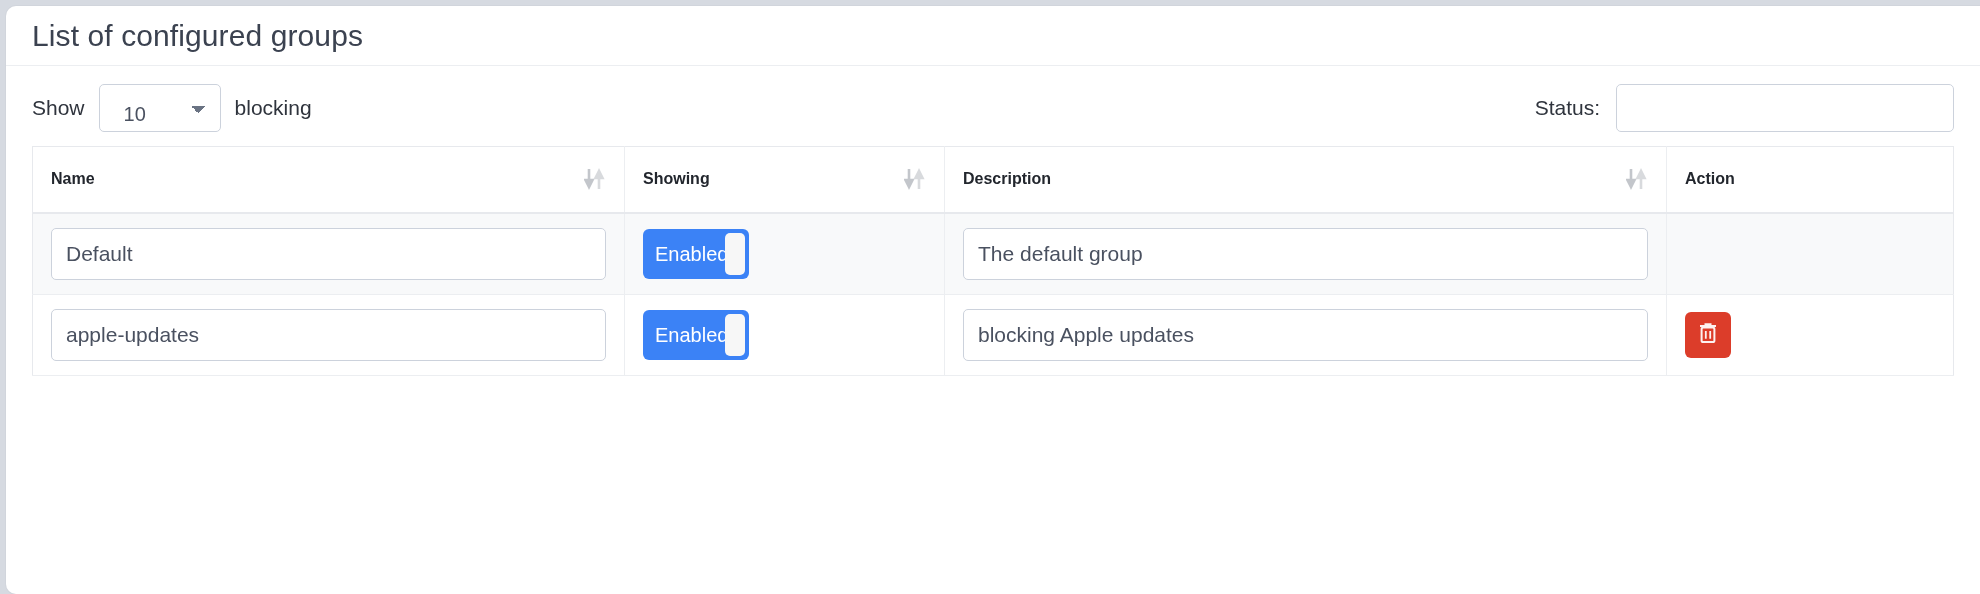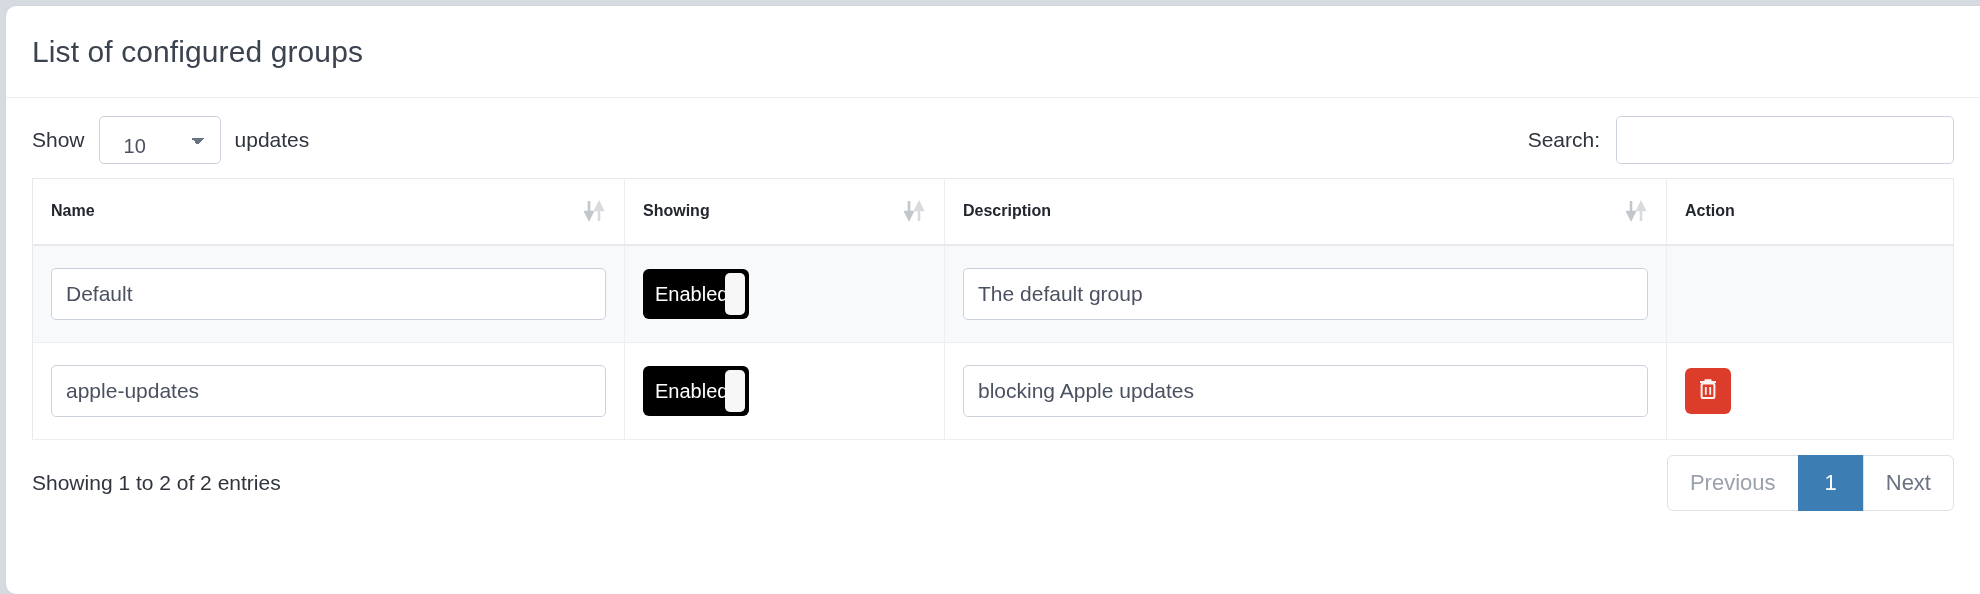--- a/index.html
+++ b/index.html
@@ -13,21 +13,21 @@
   .card {
     position: absolute;
     left: 6px; top: 6px;
     width: 1974px; height: 588px;
     background: #ffffff;
     border-radius: 10px 0 0 10px;
     box-shadow: 0 0 0 1px rgba(0,0,0,0.02);
     overflow: hidden;
   }
   .card-header {
-    height: 92px;
+    height: 60px;
     border-bottom: 1px solid #eceef1;
     display: flex;
     align-items: center;
     padding: 0 26px;
   }
   .card-title {
     font-size: 30px;
     color: #3b4250;
     font-weight: 400;
     letter-spacing: 0.1px;
@@ -101,21 +101,21 @@
     position: relative;
     white-space: nowrap;
   }
   table.dt thead th:last-child { border-right: none; }
   .th-inner { display: flex; align-items: center; justify-content: space-between; }
   .sort-icon { flex: 0 0 auto; margin-left: 10px; display: inline-flex; }
 
   table.dt tbody td {
     border-right: 1px solid #eceef1;
     border-bottom: 1px solid #eceef1;
-    padding: 22px 18px;
+    padding: 14px 18px;
     vertical-align: middle;
   }
   table.dt tbody td:last-child { border-right: none; }
   tbody tr.odd td { background: #f8f9fa; }
   tbody tr.even td { background: #ffffff; }
 
   input.cell-input {
     width: 100%;
     height: 52px;
     border: 1px solid #ccd2dc;
@@ -126,21 +126,21 @@
     color: #4a5160;
     padding: 0 14px;
   }
 
   
   .toggle {
     display: inline-flex;
     align-items: center;
     justify-content: flex-start;
     width: 106px; height: 50px;
-    background: #000000;
+    background: #3b82f6;
     border-radius: 6px;
     position: relative;
     cursor: pointer;
     border: none;
     padding: 0 0 0 12px;
   }
   .toggle .tg-label {
     color: #fff;
     font-size: 20px;
     font-family: "Liberation Sans", sans-serif;
@@ -210,25 +210,25 @@
 
   <div class="card-body">
 
     <div class="controls">
 
       <div class="length-ctl">
         <label class="pre">Show</label>
         <select class="length-select">
           <option selected="">10</option>
         </select>
-        <label class="post">updates</label>
+        <label class="post">blocking</label>
       </div>
 
       <div class="search-ctl">
-        <label>Search:</label>
+        <label>Status:</label>
         <input class="search-input" type="text" placeholder="" style="">
       </div>
 
     </div>
 
     <table class="dt">
       <colgroup>
         <col style="width: 592px">
         <col style="width: 320px">
         <col style="width: 722px">
@@ -317,23 +317,15 @@
                   <path d="M8.8 10 V17.8 M13.2 10 V17.8" stroke="#fdf2f0" stroke-width="1.8" fill="none"></path>
                 </svg>
               </span>
             </button>
           </td>
         </tr>
 
       </tbody>
     </table>
 
-    <div class="tfoot">
-      <div class="dt-info">Showing 1 to 2 of 2 entries</div>
-      <div class="pagination">
-        <button class="pg disabled">Previous</button>
-        <button class="pg num active">1</button>
-        <button class="pg">Next</button>
-      </div>
-    </div>
 
   </div>
 </div>
 
 </body></html>

